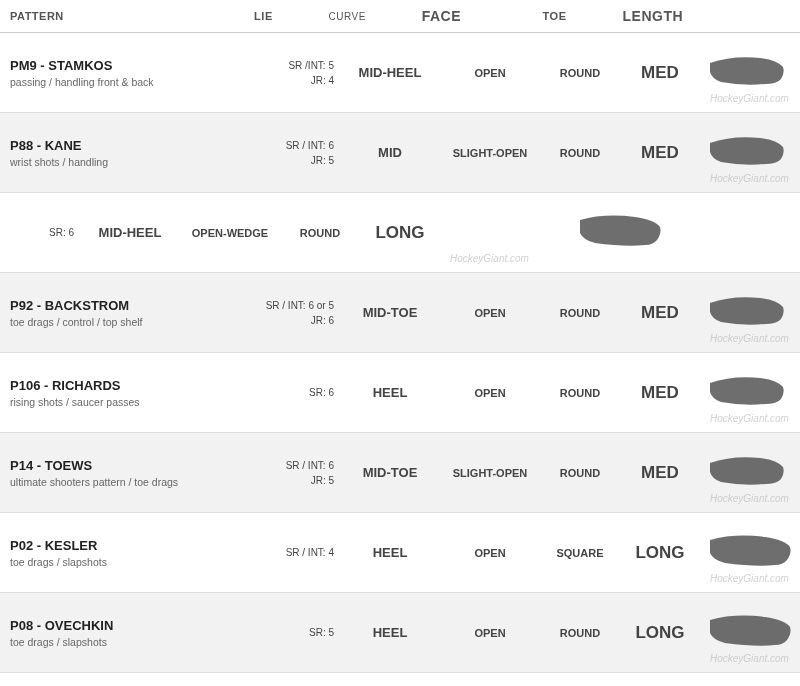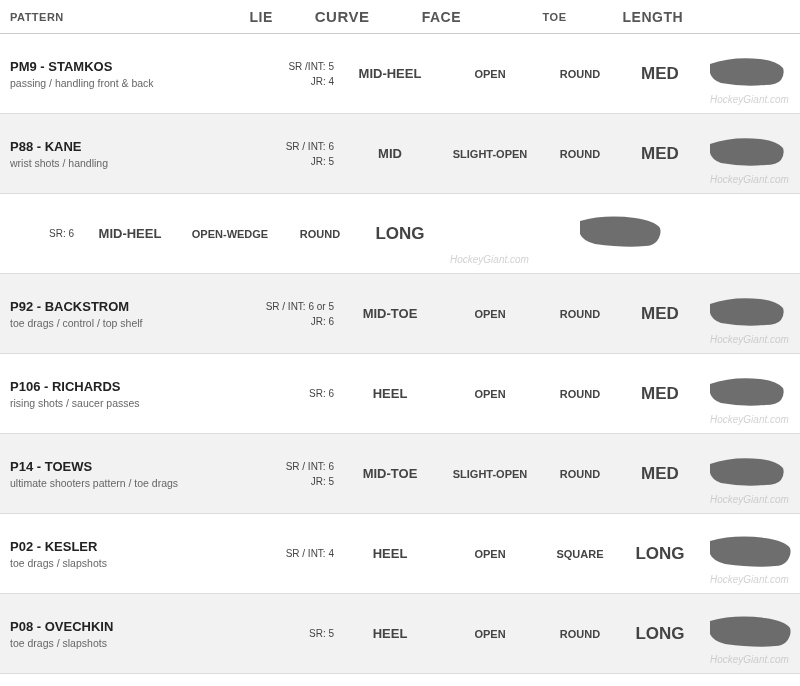--- a/index.html
+++ b/index.html
@@ -24,32 +24,32 @@
       width: 260px;
       font-weight: bold;
       font-size: 11px;
       color: #555;
       letter-spacing: 0.5px;
     }
 
     .header-lie {
       width: 80px;
       font-weight: bold;
-      font-size: 14px;
+      font-size: 11px;
       color: #555;
       text-align: right;
       letter-spacing: 0.5px;
     }
 
     .header-curve {
       width: 100px;
-      font-weight: bold;
-      font-size: 15px;
-      color: #555;
-      text-align: left;
+      font-weight: normal;
+      font-size: 10px;
+      color: #555;
+      text-align: center;
       letter-spacing: 0.5px;
     }
 
     .header-face {
       width: 100px;
       font-weight: bold;
       font-size: 14px;
       color: #555;
       text-align: left;
       letter-spacing: 0.5px;

